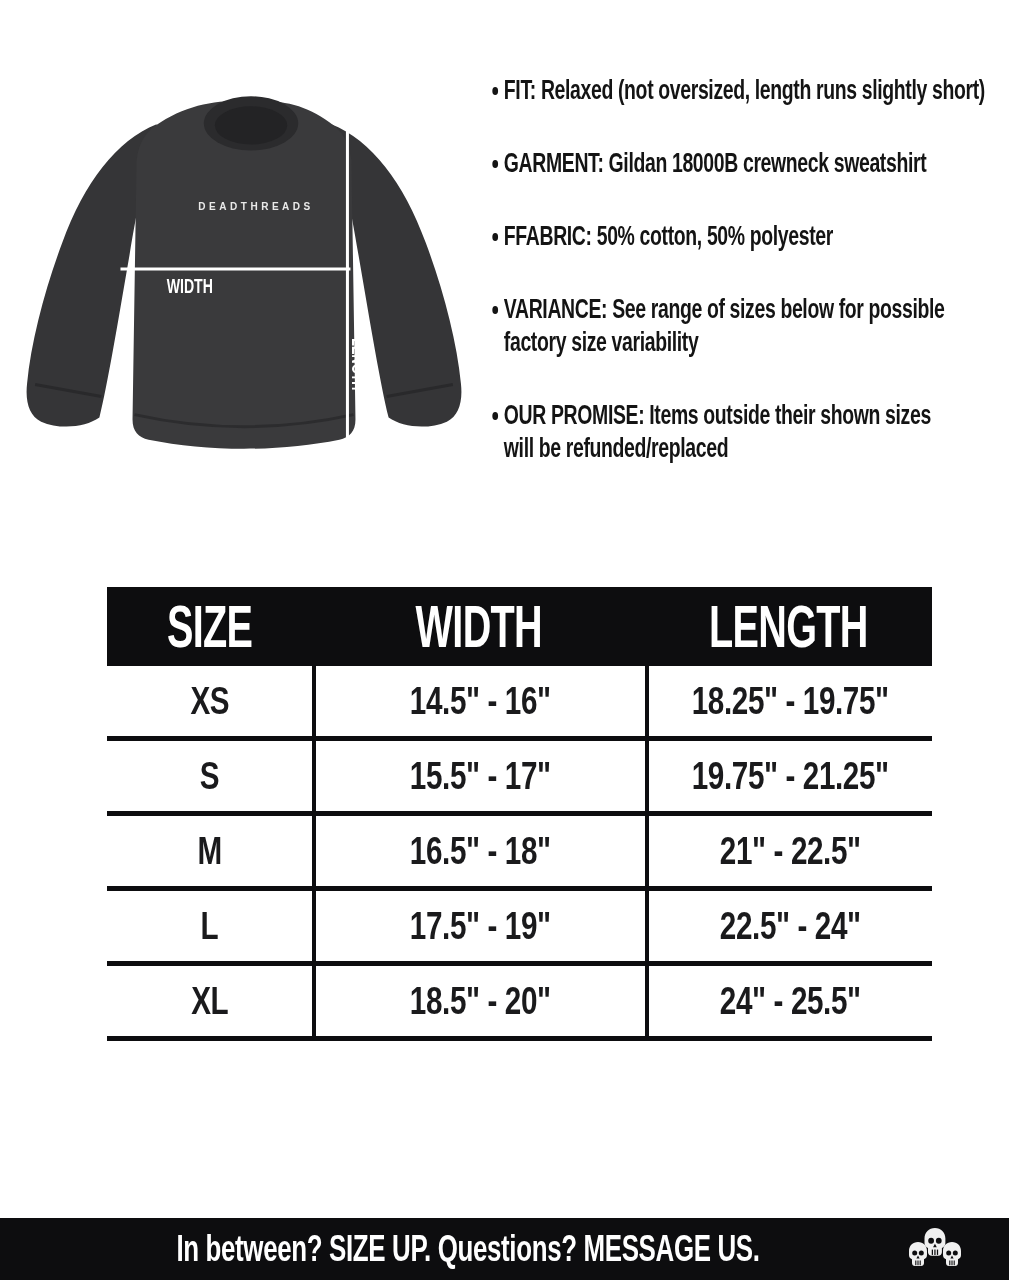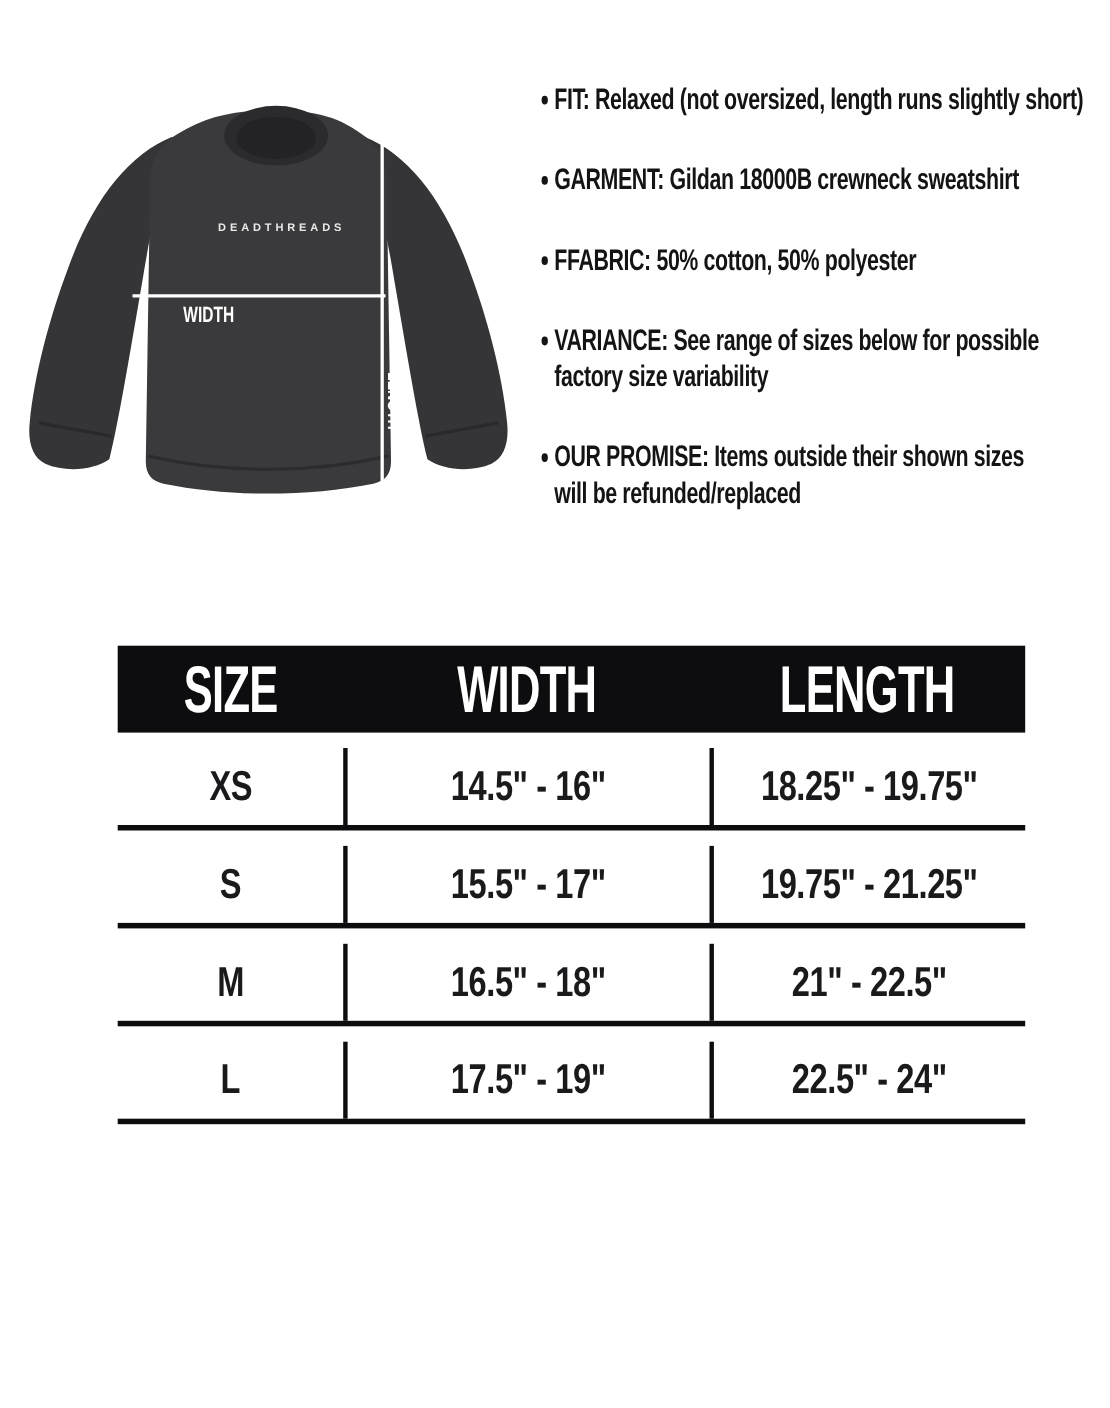--- a/index.html
+++ b/index.html
@@ -34,21 +34,21 @@
     display:grid; grid-template-columns:205px 333px 287px;
     height:79px; background:#0d0d0f; align-items:center;
   }
   .th { display:flex; align-items:center; justify-content:center; height:100%; }
   .th span {
     color:#ffffff; font-size:60px; font-weight:bold; white-space:nowrap;
     transform:scaleX(0.66); letter-spacing:-1px;
   }
   .trow {
     display:grid; grid-template-columns:205px 333px 287px;
-    height:75px; border-bottom:5px solid #0d0d0f; background:#ffffff;margin-top:14px;
+    height:75px; border-bottom:5px solid #0d0d0f; background:#ffffff;
   }
   .td { display:flex; align-items:center; justify-content:center; height:100%; }
   .td:nth-child(2), .td:nth-child(3) { border-left:4px solid #0d0d0f; }
   .td span {
     color:#1a1a1c; font-size:38px; font-weight:bold; white-space:nowrap;
     transform:scaleX(0.78); letter-spacing:-0.5px;
   }
 
   
   .footer {
@@ -162,17 +162,47 @@
       <div class="td">
             <span>L</span>
           </div>
       <div class="td">
             <span>17.5" - 19"</span>
           </div>
       <div class="td">
             <span>22.5" - 24"</span>
           </div>
     </div>
+        <div class="trow">
+      <div class="td">
+            <span>XL</span>
+          </div>
+      <div class="td">
+            <span>18.5" - 20"</span>
+          </div>
+      <div class="td">
+            <span>24" - 25.5"</span>
+          </div>
+    </div>
       </div>
   </div>
 
+  <div class="footer">
+    <div class="footer-text">In between? SIZE UP. Questions? MESSAGE US.</div>
+    <svg class="skulls" width="56" height="48" viewBox="0 0 56 48">
+      <defs>
+        <g id="sk">
+          <path d="M9,0 C14.2,0 18,3.8 18,9 L18,13 C18,15.1 16.8,16.6 15,17.2 L15,21 C15,22.7 13.7,24 12,24 L6,24 C4.3,24 3,22.7 3,21 L3,17.2 C1.2,16.6 0,15.1 0,13 L0,9 C0,3.8 3.8,0 9,0 Z" fill="#f0f0f0"></path>
+          <circle cx="5.7" cy="11" r="2.5" fill="#0d0d0f"></circle>
+          <circle cx="12.3" cy="11" r="2.5" fill="#0d0d0f"></circle>
+          <path d="M9,13.6 L10.6,16.6 L7.4,16.6 Z" fill="#0d0d0f"></path>
+          <line x1="6.8" y1="18.6" x2="6.8" y2="23.2" stroke="#0d0d0f" stroke-width="1.1"></line>
+          <line x1="9" y1="18.6" x2="9" y2="23.2" stroke="#0d0d0f" stroke-width="1.1"></line>
+          <line x1="11.2" y1="18.6" x2="11.2" y2="23.2" stroke="#0d0d0f" stroke-width="1.1"></line>
+        </g>
+      </defs>
+      <use href="#sk" transform="translate(2,17)"></use>
+      <use href="#sk" transform="translate(36,17)"></use>
+      <use href="#sk" transform="translate(17.5,3) scale(1.16)"></use>
+    </svg>
+  </div>
 
 </div>
 
 </body></html>

